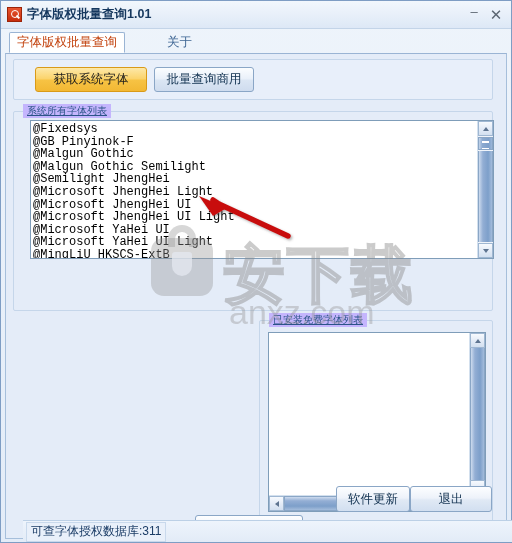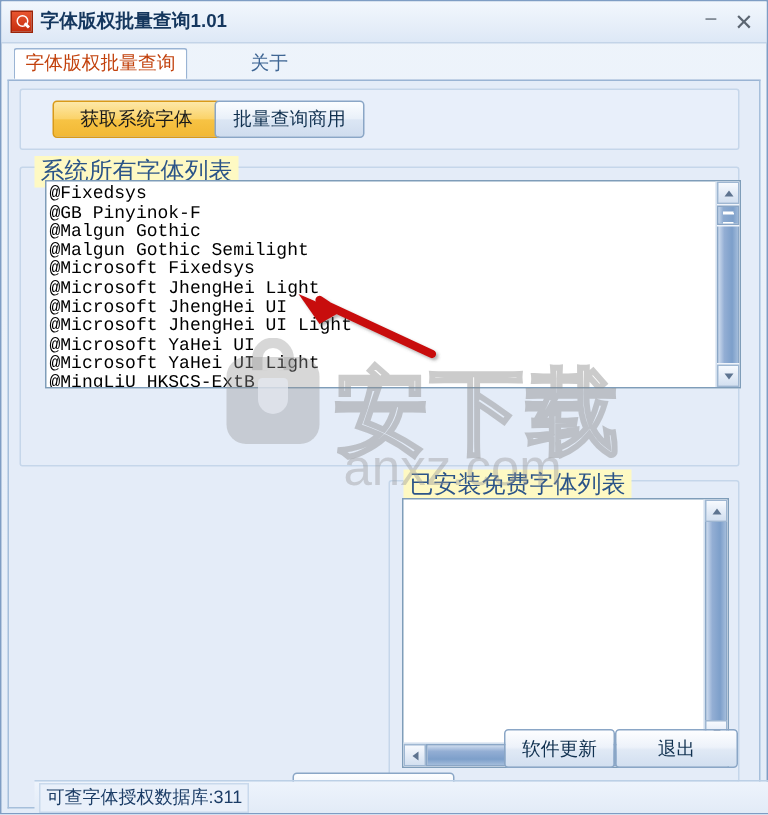--- a/index.html
+++ b/index.html
@@ -128,42 +128,43 @@
     white-space: nowrap;
   }
   .btn-gold {
     left: 21px; top: 7px;
     width: 112px; height: 25px;
     background: linear-gradient(180deg, #fde8a8 0%, #fbd36a 48%, #f7c344 52%, #f2b834 100%);
     border: 1px solid #d99a18;
     color: #1a1a1a;
   }
   .btn-grey {
-    left: 129px; top: 7px;
+    left: 140px; top: 7px;
     width: 100px; height: 25px;
     background: linear-gradient(180deg, #fbfdff 0%, #e9f0f9 48%, #dbe6f4 52%, #cfdcee 100%);
     border: 1px solid #8aa6c6;
     color: #10304f;
   }
 
   
   .group {
     position: absolute;
     box-sizing: border-box;
     border: 1px solid #c5d6ea;
     border-radius: 2px;
   }
   .group-legend {
     position: absolute;
     top: -8px; left: 9px;
     padding: 0 4px;
-    background: #fef9c3;
-    font-size: 16px;
+    background: #c4b5fd;
+    font-size: 10px;
     color: #2b5488;
     white-space: nowrap;
+    text-decoration: underline;
   }
   #grp-all   { left: 7px;  top: 57px;  width: 480px; height: 200px; }
   #grp-paid  { left: 7px;  top: 266px; width: 242px; height: 202px; }
   #grp-free  { left: 253px; top: 266px; width: 234px; height: 202px; }
 
   
   .listbox {
     position: absolute;
     box-sizing: border-box;
     background: #ffffff;
@@ -382,21 +383,21 @@
     </div>
 
     <div class="group" id="grp-all">
       <div class="group-legend">系统所有字体列表</div>
       <div class="listbox" id="list-all">
         <div class="list-items" id="items-all">
             <div class="list-item">@Fixedsys</div>
             <div class="list-item">@GB Pinyinok-F</div>
             <div class="list-item">@Malgun Gothic</div>
             <div class="list-item">@Malgun Gothic Semilight</div>
-            <div class="list-item">@Microsoft Fixedsys</div>
+            <div class="list-item">@Semilight JhengHei</div>
             <div class="list-item">@Microsoft JhengHei Light</div>
             <div class="list-item">@Microsoft JhengHei UI</div>
             <div class="list-item">@Microsoft JhengHei UI Light</div>
             <div class="list-item">@Microsoft YaHei UI</div>
             <div class="list-item">@Microsoft YaHei UI Light</div>
             <div class="list-item">@MingLiU_HKSCS-ExtB</div>
           </div>
         <div class="vsb">
           <div class="sb-arrow up">
               <i></i>

